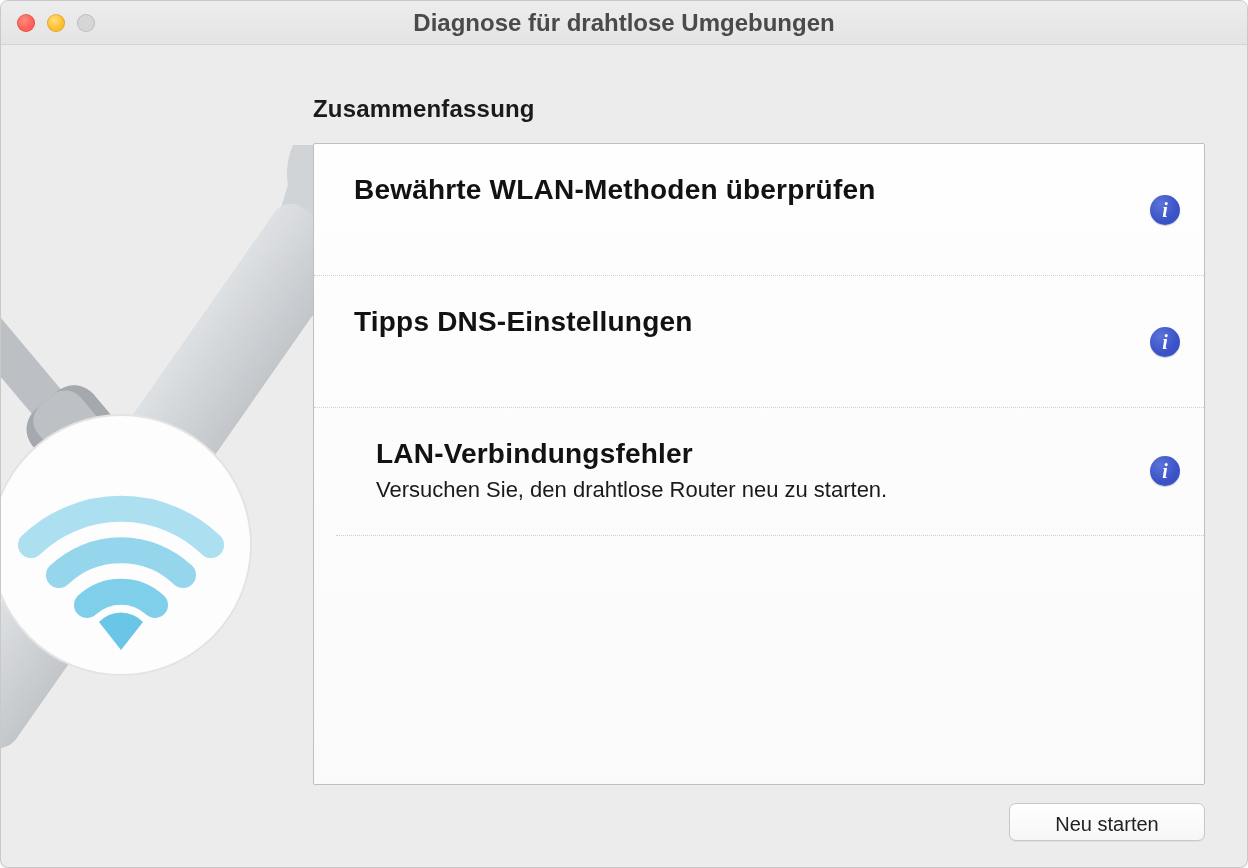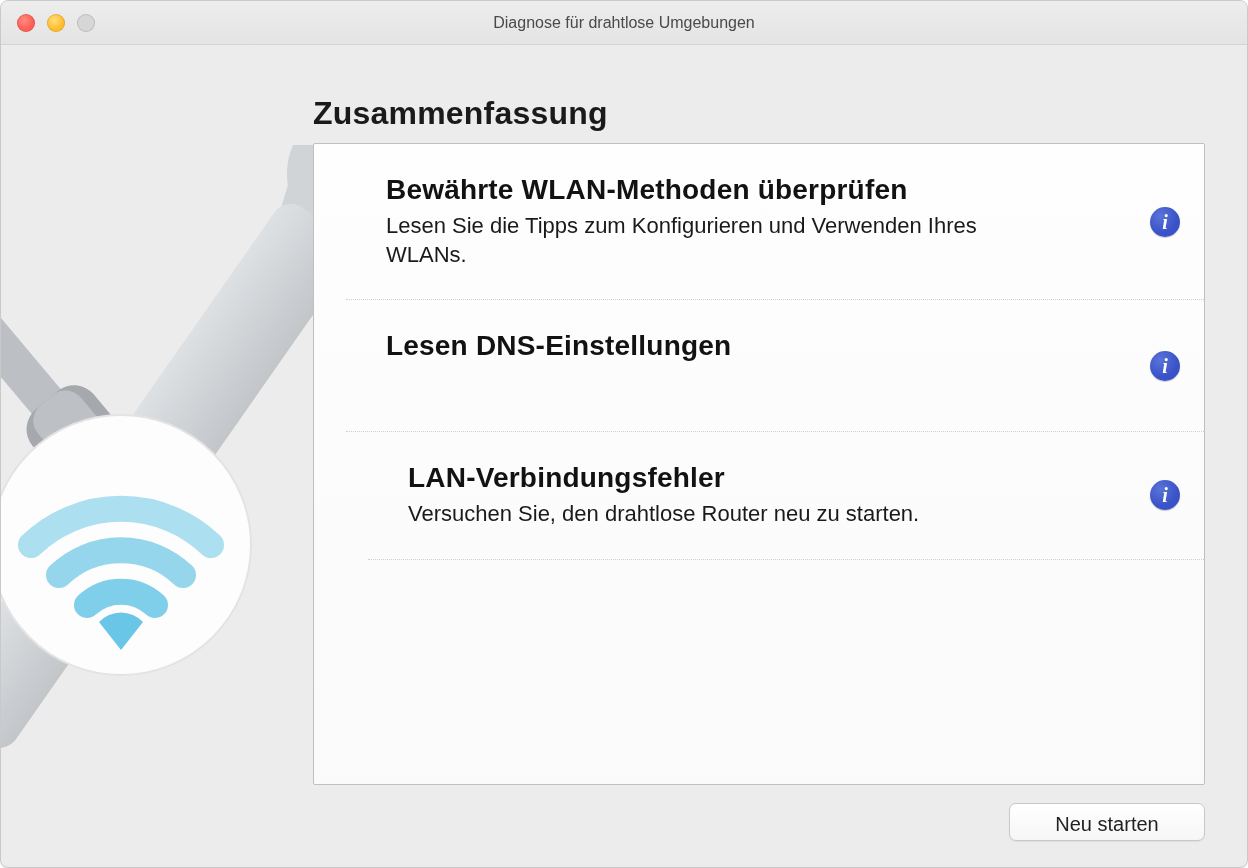--- a/index.html
+++ b/index.html
@@ -39,57 +39,56 @@
     .light {
       width: 18px;
       height: 18px;
       border-radius: 50%;
     }
     .light.close { background: radial-gradient(circle at 40% 35%, #ff8b80, #ff5f57 55%); box-shadow: inset 0 0 0 1px rgba(0,0,0,0.12); }
     .light.min   { background: radial-gradient(circle at 40% 35%, #ffe07a, #ffbd2e 55%); box-shadow: inset 0 0 0 1px rgba(0,0,0,0.12); }
     .light.zoom  { background: #d6d6d6; box-shadow: inset 0 0 0 1px rgba(0,0,0,0.12); }
     .title {
       margin: 0 auto;
-      font-size: 16px;
+      font-size: 24px;
       color: #4a4a4a;
-      font-weight: 400;
+      font-weight: 700;
     }
     .body {
       position: absolute;
       top: 44px; left: 0; right: 0; bottom: 0;
       overflow: hidden;
     }
     
     .art {
       position: absolute;
       left: -170px;
       top: 100px;
       width: 640px;
       height: 700px;
       opacity: 0.92;
     }
     .heading {
       position: absolute;
       left: 312px;
       top: 50px;
-      font-size: 32px;
+      font-size: 24px;
       font-weight: 700;
       color: #1a1a1a;
       letter-spacing: 0.2px;
     }
     .panel {
       position: absolute;
       left: 312px;
       top: 98px;
       width: 892px;
       height: 642px;
       border: 1px solid #bfbfbf;
       background: linear-gradient(#fefefe, #fafafa);
       border-radius: 2px;
-      padding-left: 32px;
     }
     .row {
       position: relative;
       padding: 30px 100px 30px 40px;
       border-bottom: 1px dotted #cfcfcf;
       min-height: 132px;
     }
     .row:nth-child(3) { min-height: 112px; margin-left: 22px; }
     .row:last-child { border-bottom: 1px dotted #cfcfcf; }
     .row-title {
@@ -196,26 +195,25 @@
         <path d="M120 225 l-22 -28 a30 30 0 0 1 44 0 z" fill="#5ec3e6"></path>
       </g>
     </svg>
 
     <div class="heading">Zusammenfassung</div>
 
     <div class="panel">
 
       <div class="row">
         <div class="row-title">Bewährte WLAN-Methoden überprüfen</div>
-        <div class="row-sub">Lesen Sie die Tipps zum Konfigurieren und Verwenden Ihres WLANs.</div>
         <div class="info">i</div>
       </div>
 
       <div class="row">
-        <div class="row-title">Lesen DNS-Einstellungen</div>
+        <div class="row-title">Tipps DNS-Einstellungen</div>
         <div class="info">i</div>
       </div>
 
       <div class="row">
         <div class="row-title">LAN-Verbindungsfehler</div>
         <div class="row-sub">Versuchen Sie, den drahtlose Router neu zu starten.</div>
         <div class="info">i</div>
       </div>
 
     </div>

